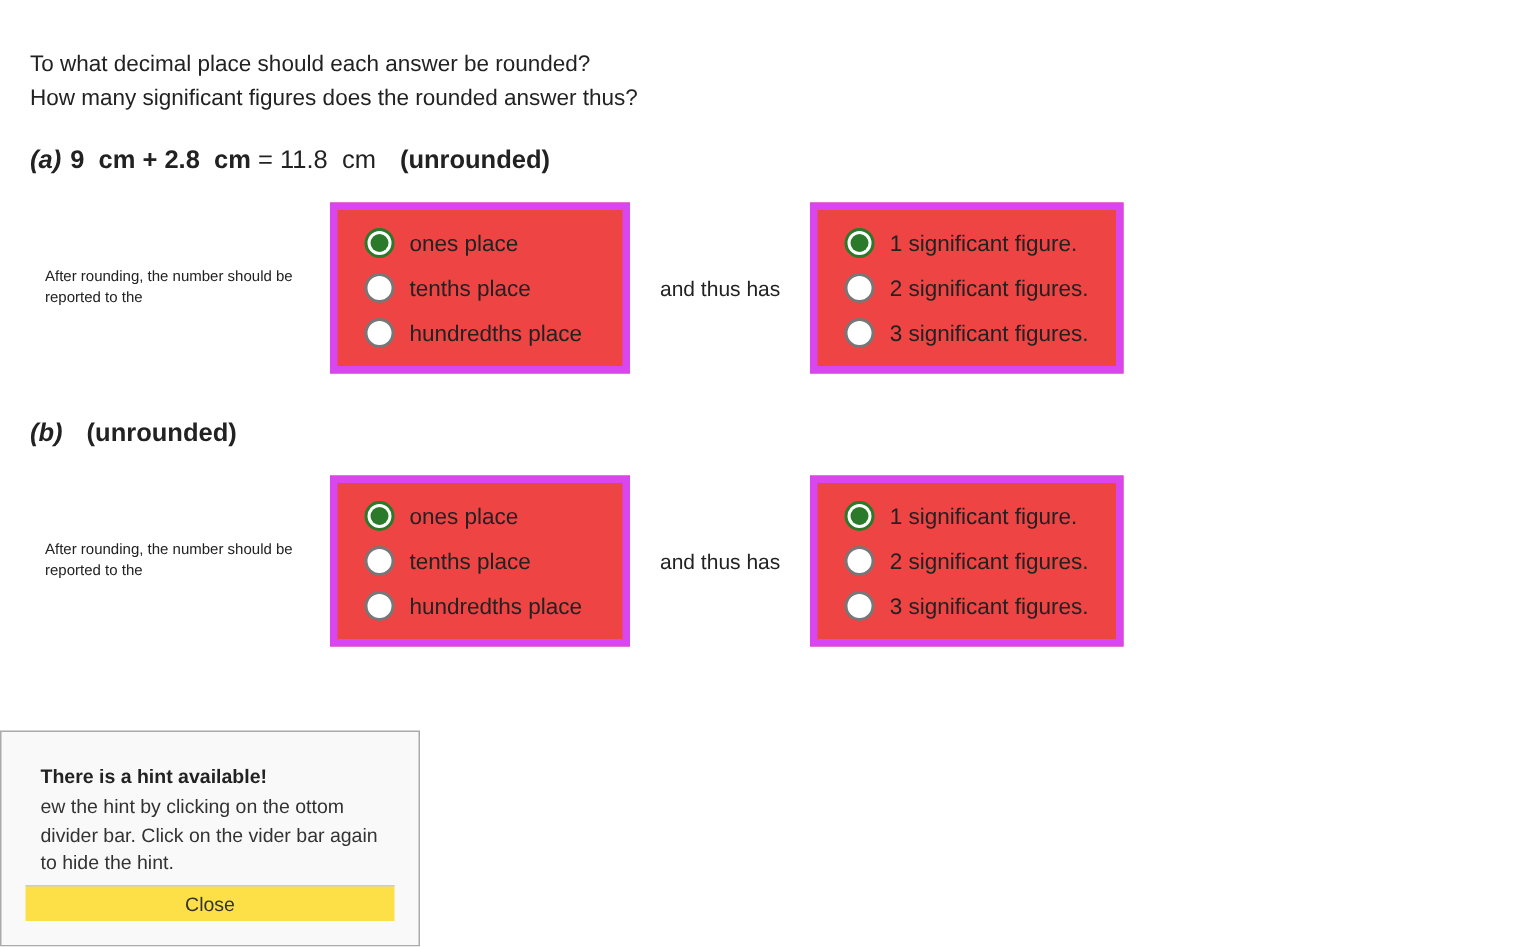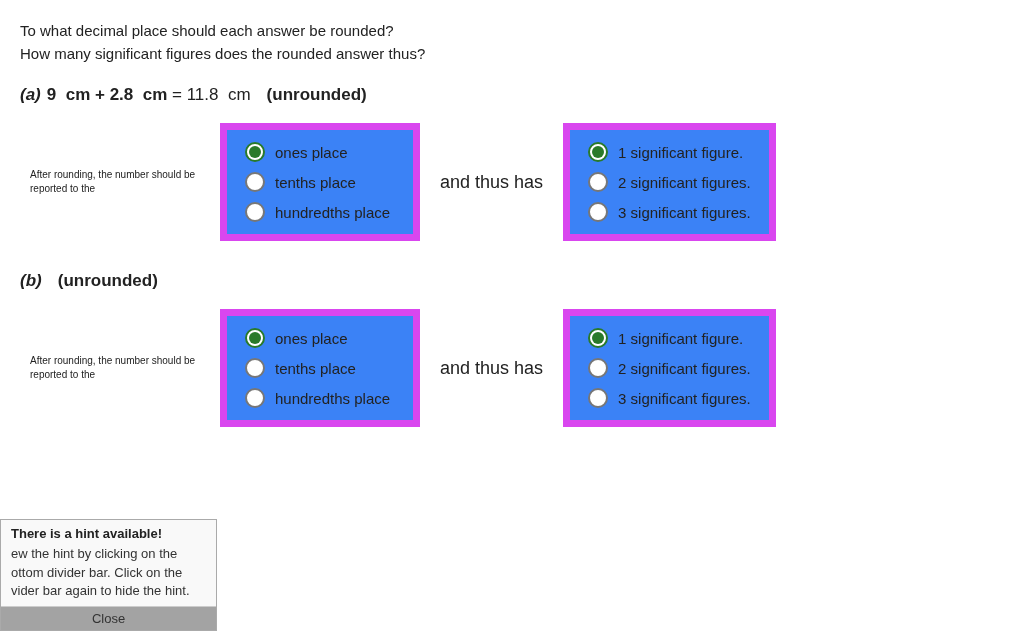--- a/index.html
+++ b/index.html
@@ -6,21 +6,21 @@
     body {
       font-family: Arial, sans-serif;
       font-size: 15px;
       background: #fff;
       color: #222;
       width: 1024px;
       min-height: 631px;
       position: relative;
     }
     .main-content {
-      padding: 20px 30px 20px 20px;
+      padding: 32px 30px 20px 20px;
     }
     .instructions {
       font-size: 15px;
       line-height: 1.5;
       margin-bottom: 20px;
     }
     .problem-section {
       margin-bottom: 30px;
     }
     .problem-title {
@@ -43,22 +43,22 @@
       align-items: center;
       gap: 20px;
       margin-left: 10px;
     }
     .label-text {
       font-size: 10px;
       width: 170px;
       line-height: 1.4;
     }
     .radio-box {
-      border: 7px solid #d946ef;
-      background: #3b82f6;
+      border: 5px solid #d946ef;
+      background: #ef4444;
       padding: 12px 18px;
       min-width: 200px;
       display: flex;
       flex-direction: column;
       gap: 10px;
     }
     .radio-item {
       display: flex;
       align-items: center;
       gap: 10px;
@@ -78,50 +78,50 @@
     .radio-outer.selected {
       border-color: #2a7a2a;
     }
     .radio-inner {
       width: 12px;
       height: 12px;
       border-radius: 50%;
       background: #2a7a2a;
     }
     .and-thus {
-      font-size: 18px;
+      font-size: 14px;
       white-space: nowrap;
     }
     .hint-box {
       position: absolute;
       bottom: 0;
       left: 0;
-      width: 217px;
+      width: 280px;
       border: 1px solid #aaa;
       background: #f9f9f9;
-      padding: 0;
+      padding: 16px;
       font-size: 13px;
     }
     .hint-title {
       font-weight: bold;
       padding: 6px 10px 4px 10px;
     }
     .hint-body {
       padding: 0 10px 6px 10px;
       line-height: 1.4;
       color: #333;
     }
     .hint-close {
       display: block;
       text-align: center;
       padding: 4px;
       border-top: 1px solid #ccc;
       cursor: pointer;
       color: #333;
-      background: #a3a3a3;
+      background: #fde047;
     }
     .paren {
       font-style: italic;
     }
   </style>
 </head>
 <body>
 
 <div class="main-content">
 

